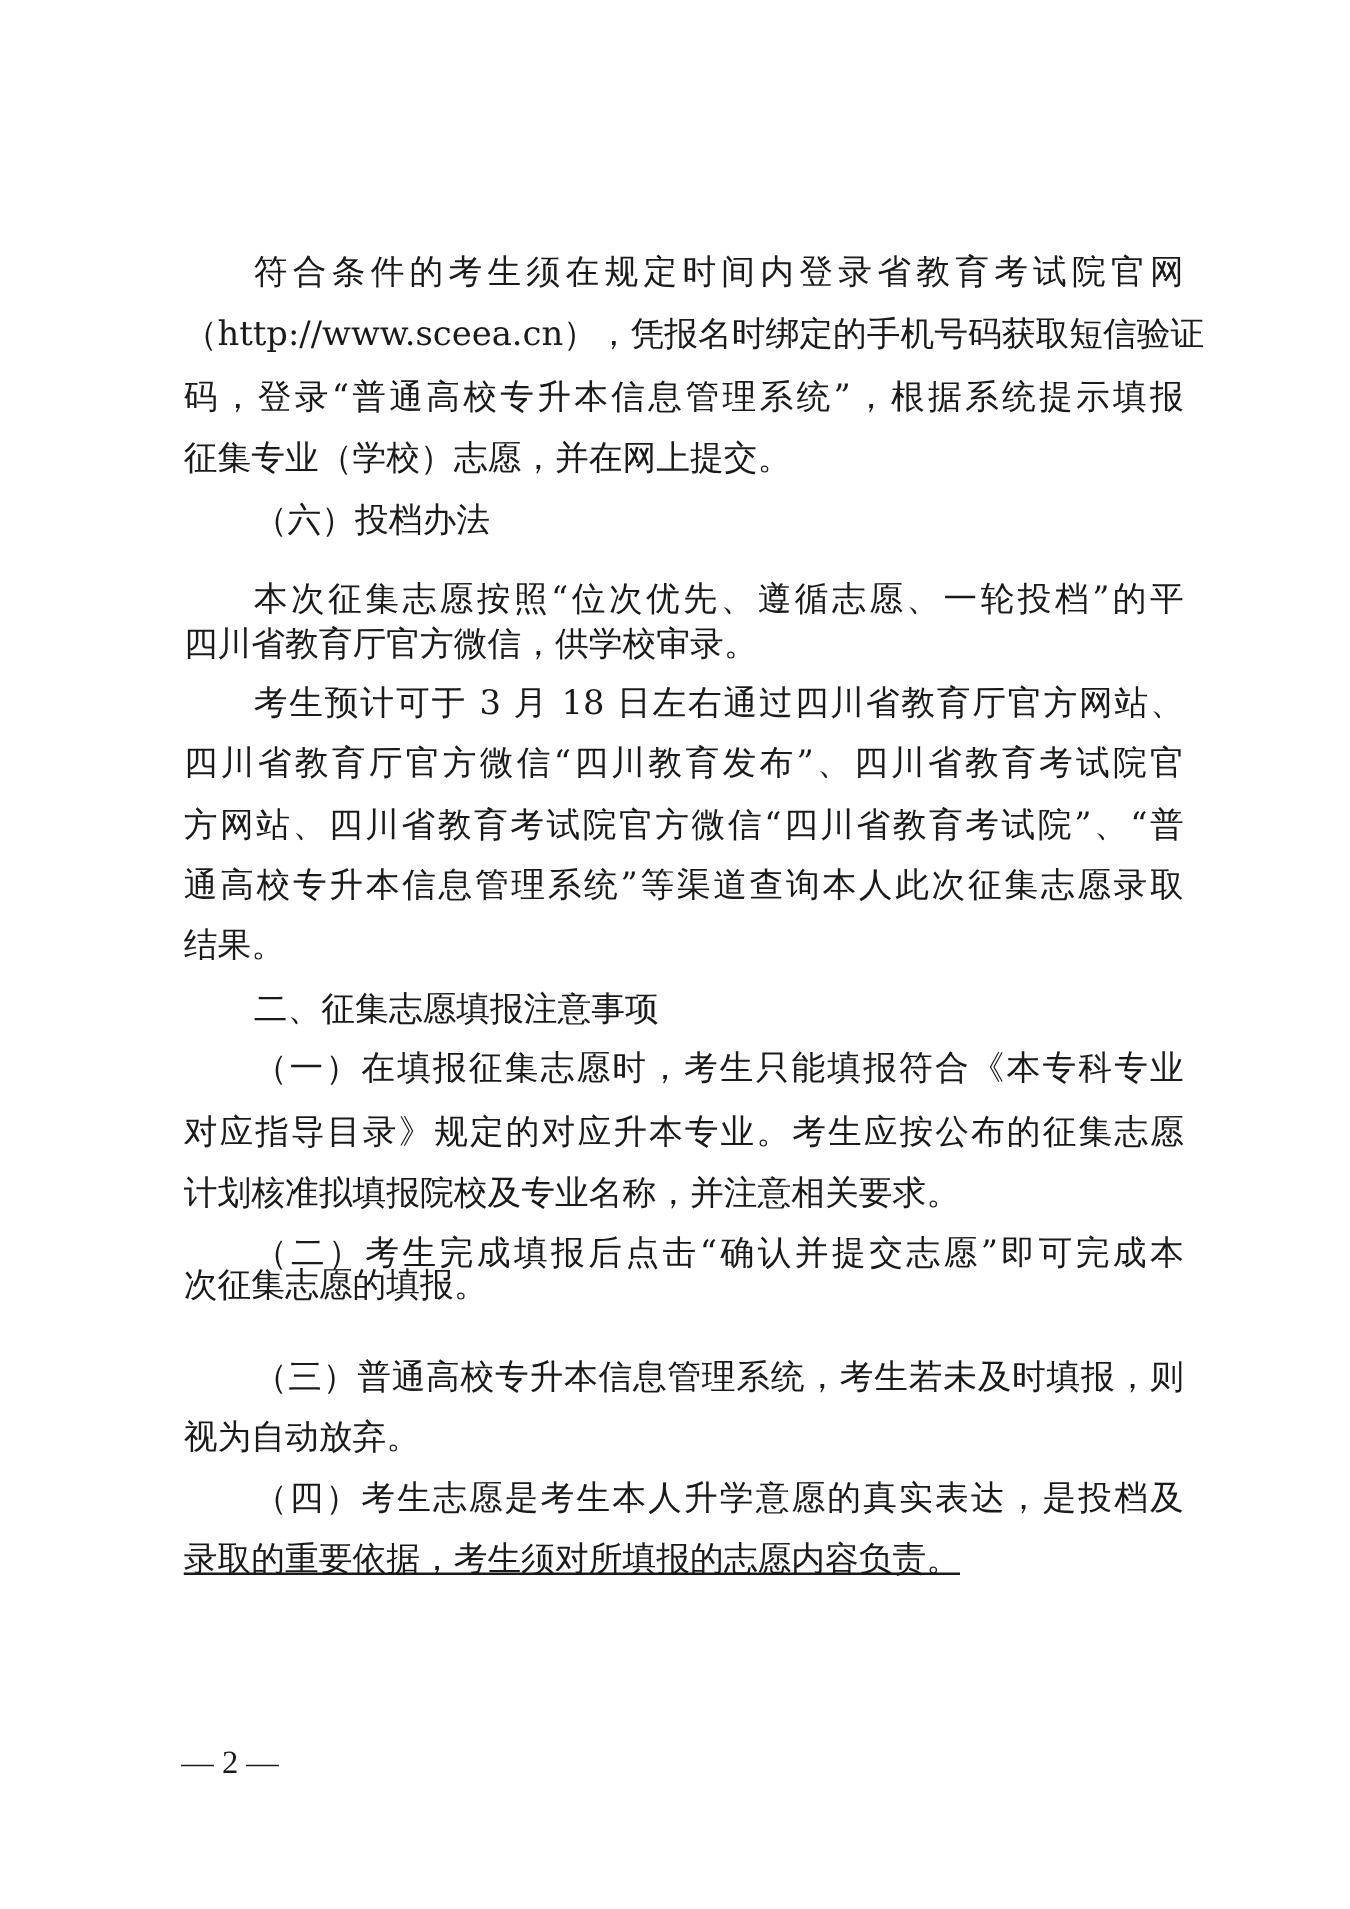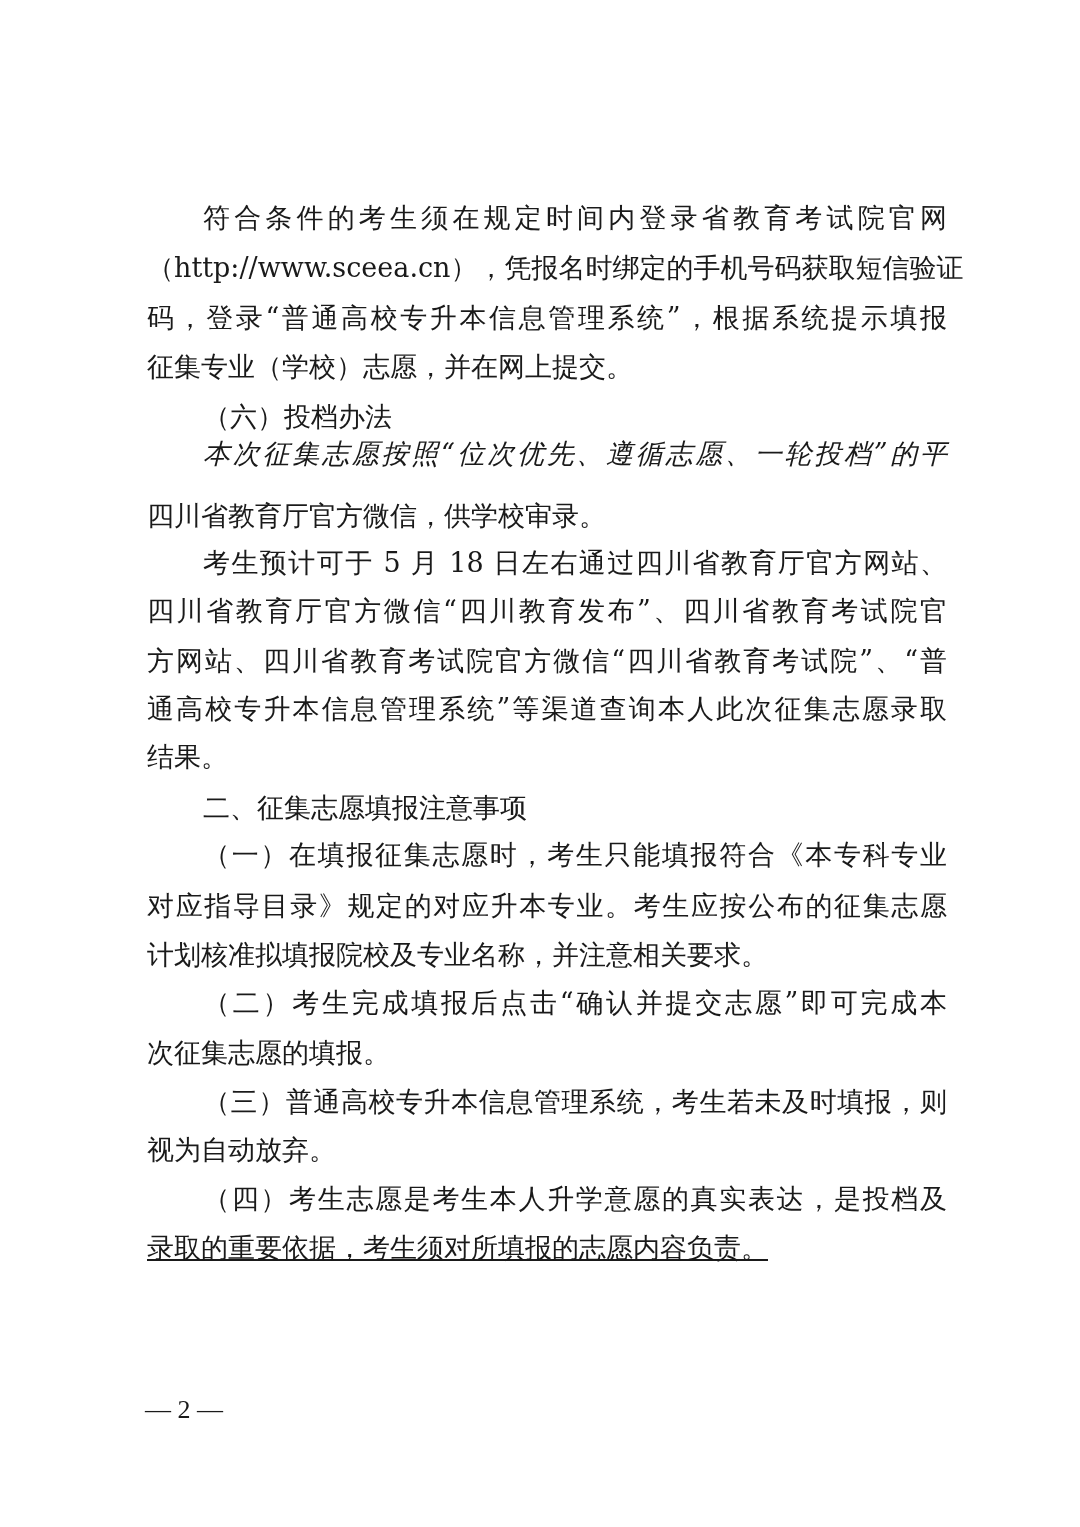--- a/index.html
+++ b/index.html
@@ -19,32 +19,32 @@
 </head>
 <body>
 
 <div class="page">
   <div id="lines">
       <div class="line indent" style="top: 198px;">符合条件的考生须在规定时间内登录省教育考试院官网</div>
       <div class="line" style="top: 248px;">（http://www.sceea.cn），凭报名时绑定的手机号码获取短信验证</div>
       <div class="line" style="top: 298px;">码，登录“普通高校专升本信息管理系统”，根据系统提示填报</div>
       <div class="line last" style="top: 347px;">征集专业（学校）志愿，并在网上提交。</div>
       <div class="line indent last heading6" style="top: 397px;">（六）投档办法</div>
-      <div class="line indent" style="top: 434px; font-style: italic;">本次征集志愿按照“位次优先、遵循志愿、一轮投档”的平</div>
+      <div class="line indent" style="top: 460px;">本次征集志愿按照“位次优先、遵循志愿、一轮投档”的平</div>
       <div class="line last" style="top: 496px;">四川省教育厅官方微信，供学校审录。</div>
-      <div class="line indent" style="top: 543px;">考生预计可于 5 月 18 日左右通过四川省教育厅官方网站、</div>
+      <div class="line indent" style="top: 543px;">考生预计可于 3 月 18 日左右通过四川省教育厅官方网站、</div>
       <div class="line" style="top: 591px;">四川省教育厅官方微信“四川教育发布”、四川省教育考试院官</div>
       <div class="line" style="top: 641px;">方网站、四川省教育考试院官方微信“四川省教育考试院”、“普</div>
       <div class="line" style="top: 689px;">通高校专升本信息管理系统”等渠道查询本人此次征集志愿录取</div>
       <div class="line last" style="top: 737px;">结果。</div>
       <div class="line indent last heading2" style="top: 788px;">二、征集志愿填报注意事项</div>
       <div class="line indent" style="top: 837px; font-family: Liberation Mono, monospace;">（一）在填报征集志愿时，考生只能填报符合《本专科专业</div>
       <div class="line" style="top: 886px;">对应指导目录》规定的对应升本专业。考生应按公布的征集志愿</div>
       <div class="line last" style="top: 935px;">计划核准拟填报院校及专业名称，并注意相关要求。</div>
       <div class="line indent" style="top: 983px;">（二）考生完成填报后点击“确认并提交志愿”即可完成本</div>
-      <div class="line last" style="top: 1033px;">次征集志愿的填报。</div>
+      <div class="line last" style="top: 1009px;">次征集志愿的填报。</div>
       <div class="line indent" style="top: 1082px;">（三）普通高校专升本信息管理系统，考生若未及时填报，则</div>
       <div class="line last" style="top: 1130px;">视为自动放弃。</div>
       <div class="line indent" style="top: 1179px;">（四）考生志愿是考生本人升学意愿的真实表达，是投档及</div>
       <div class="line last" style="top: 1228px; text-decoration: underline;">录取的重要依据，考生须对所填报的志愿内容负责。</div>
     </div>
   <div class="pagenum">— 2 —</div>
 </div>
 
 </body></html>

